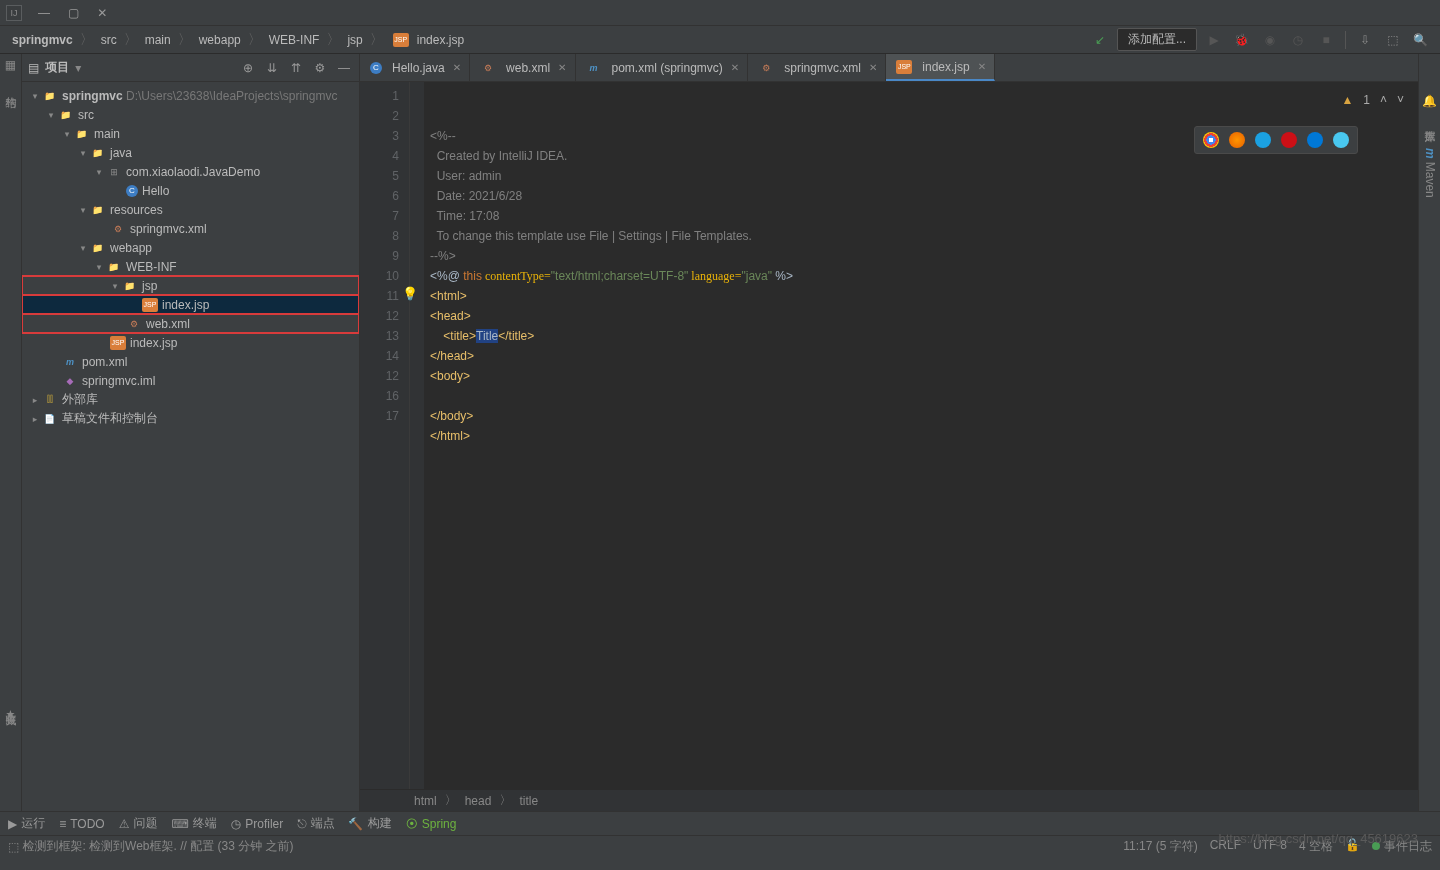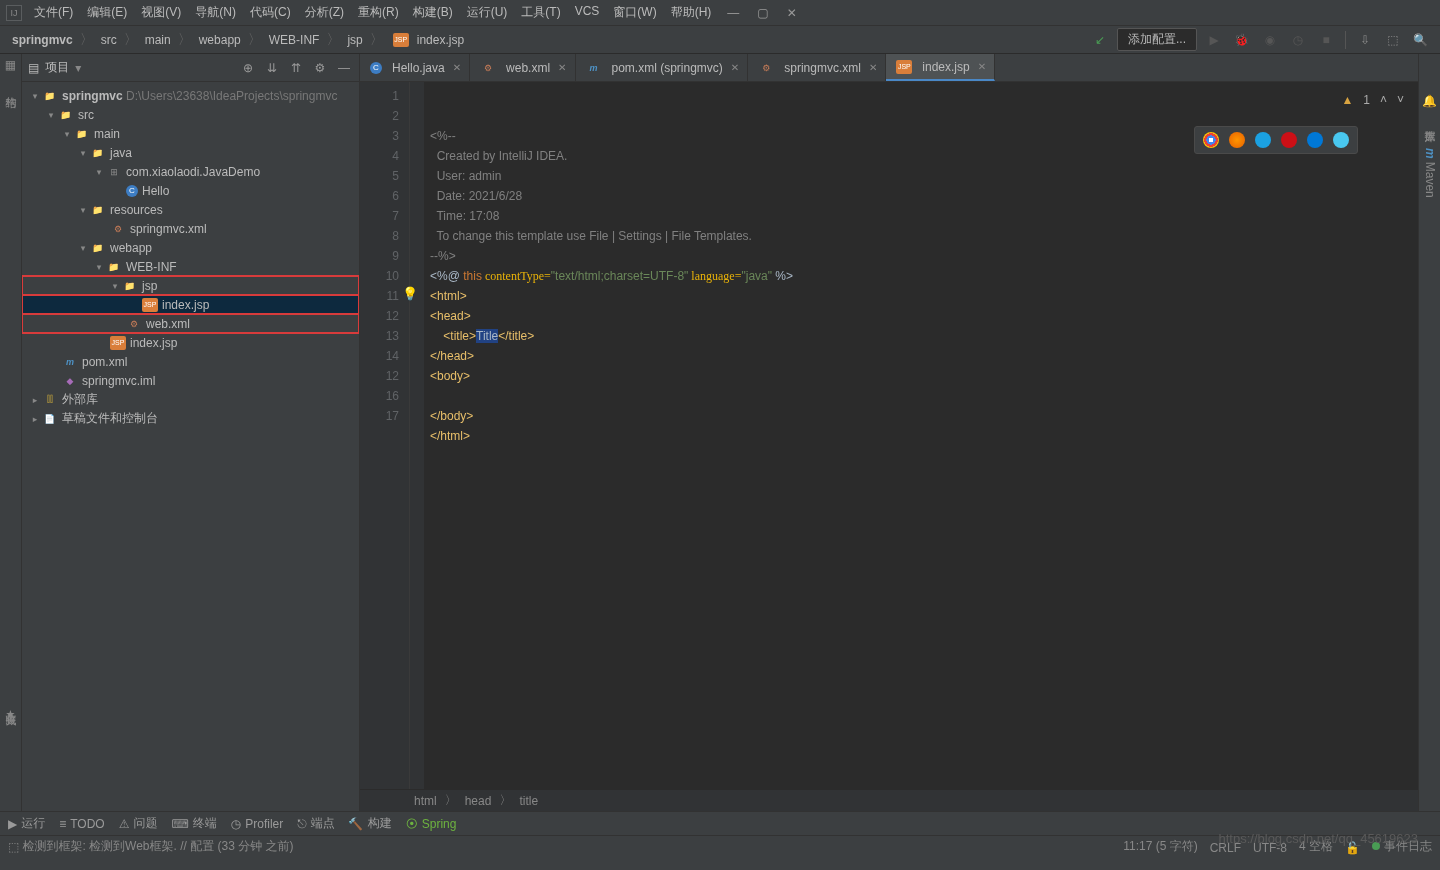--- a/index.html
+++ b/index.html
@@ -18,21 +18,21 @@
 .nav-icon { width:22px; height:22px; display:flex; align-items:center; justify-content:center; color:#8a8a8a; }
 .nav-icon.green { color:#499c54; }
 .add-config { background:#2b2b2b; border:1px solid #555; padding:2px 10px; color:#bbb; border-radius:2px; }
 .main-area { display:flex; height:757px; }
 .left-gutter { width:22px; background:#3c3f41; border-right:1px solid #323232; display:flex; flex-direction:column; align-items:center; padding-top:4px; gap:8px; }
 .vtext { writing-mode:vertical-lr; color:#888; font-size:11px; margin-top:8px; }
 .vtext.bottom { margin-top:auto; margin-bottom:90px; }
 .right-gutter { width:22px; background:#3c3f41; border-left:1px solid #323232; display:flex; flex-direction:column; align-items:center; padding-top:40px; gap:6px; }
 .project-panel { width:338px; background:#3c3f41; border-right:1px solid #323232; display:flex; flex-direction:column; }
 .panel-header { height:28px; background:#3c3f41; border-bottom:1px solid #323232; display:flex; align-items:center; padding:0 6px; gap:6px; }
-.panel-header .title { font-weight:normal; color:#bbb; }
+.panel-header .title { font-weight:bold; color:#bbb; }
 .panel-header .spacer { flex:1; }
 .panel-icon { color:#9a9a9a; width:18px; text-align:center; }
 .tree { padding:4px 0; overflow:hidden; }
 .tree-row { display:flex; align-items:center; height:19px; padding-right:4px; white-space:nowrap; }
 .tree-row.selected { background:#0d293e; }
 .tree-row.highlighted { outline:2px solid #d83b3b; outline-offset:-1px; }
 .chev { width:10px; color:#888; text-align:center; font-size:9px; }
 .ticon { width:16px; height:14px; margin:0 4px 0 2px; display:flex; align-items:center; justify-content:center; font-size:9px; }
 .ticon.folder { color:#8a9299; }
 .ticon.folder-src { color:#3d7dc3; }
@@ -64,44 +64,29 @@
 .c-sel { background:#214283; color:#a9b7c6; }
 .editor-status { position:absolute; top:8px; right:14px; display:flex; gap:10px; align-items:center; color:#aaa; z-index:2; }
 .warn-icon { color:#d9a441; }
 .browser-icons { position:absolute; top:44px; right:60px; background:#3c3f41; border:1px solid #4a4a4a; border-radius:3px; padding:5px 8px; display:flex; gap:10px; z-index:2; }
 .bicon { width:16px; height:16px; border-radius:50%; }
 .bulb { position:absolute; left:-22px; top:202px; color:#d9a441; font-size:13px; }
 .editor-crumbs { height:22px; background:#313335; display:flex; align-items:center; padding:0 54px; gap:8px; color:#888; border-top:1px solid #2b2b2b; }
 .bottom-tools { height:24px; background:#3c3f41; border-top:1px solid #323232; display:flex; align-items:center; padding:0 8px; gap:14px; color:#9a9a9a; }
 .tool-item { display:flex; align-items:center; gap:4px; }
 .status-bar { height:22px; background:#3c3f41; border-top:1px solid #323232; display:flex; align-items:center; padding:0 8px; color:#888; font-size:11px; }
-.status-right { margin-left:auto; display:flex; gap:12px; align-items:flex-end; }
+.status-right { margin-left:auto; display:flex; gap:12px; align-items:flex-start; }
 .watermark { position:absolute; right:22px; bottom:24px; color:#5a5a5a; font-size:13px; z-index:3; }
 .green-dot { width:8px; height:8px; background:#499c54; border-radius:50%; display:inline-block; margin-right:4px; }
 </style>
 </head>
 <body>
 
 <div class="titlebar">
   <div class="ij-icon">IJ</div>
-  <div class="menus">
-    <span class="menu-item">文件(F)</span>
-    <span class="menu-item">编辑(E)</span>
-    <span class="menu-item">视图(V)</span>
-    <span class="menu-item">导航(N)</span>
-    <span class="menu-item">代码(C)</span>
-    <span class="menu-item">分析(Z)</span>
-    <span class="menu-item">重构(R)</span>
-    <span class="menu-item">构建(B)</span>
-    <span class="menu-item">运行(U)</span>
-    <span class="menu-item">工具(T)</span>
-    <span class="menu-item">VCS</span>
-    <span class="menu-item">窗口(W)</span>
-    <span class="menu-item">帮助(H)</span>
-  </div>
   <div class="win-controls">
     <span>—</span>
     <span>▢</span>
     <span>✕</span>
   </div>
 </div>
 
 <div class="navbar">
   <div class="breadcrumbs">
     <span class="crumb">

